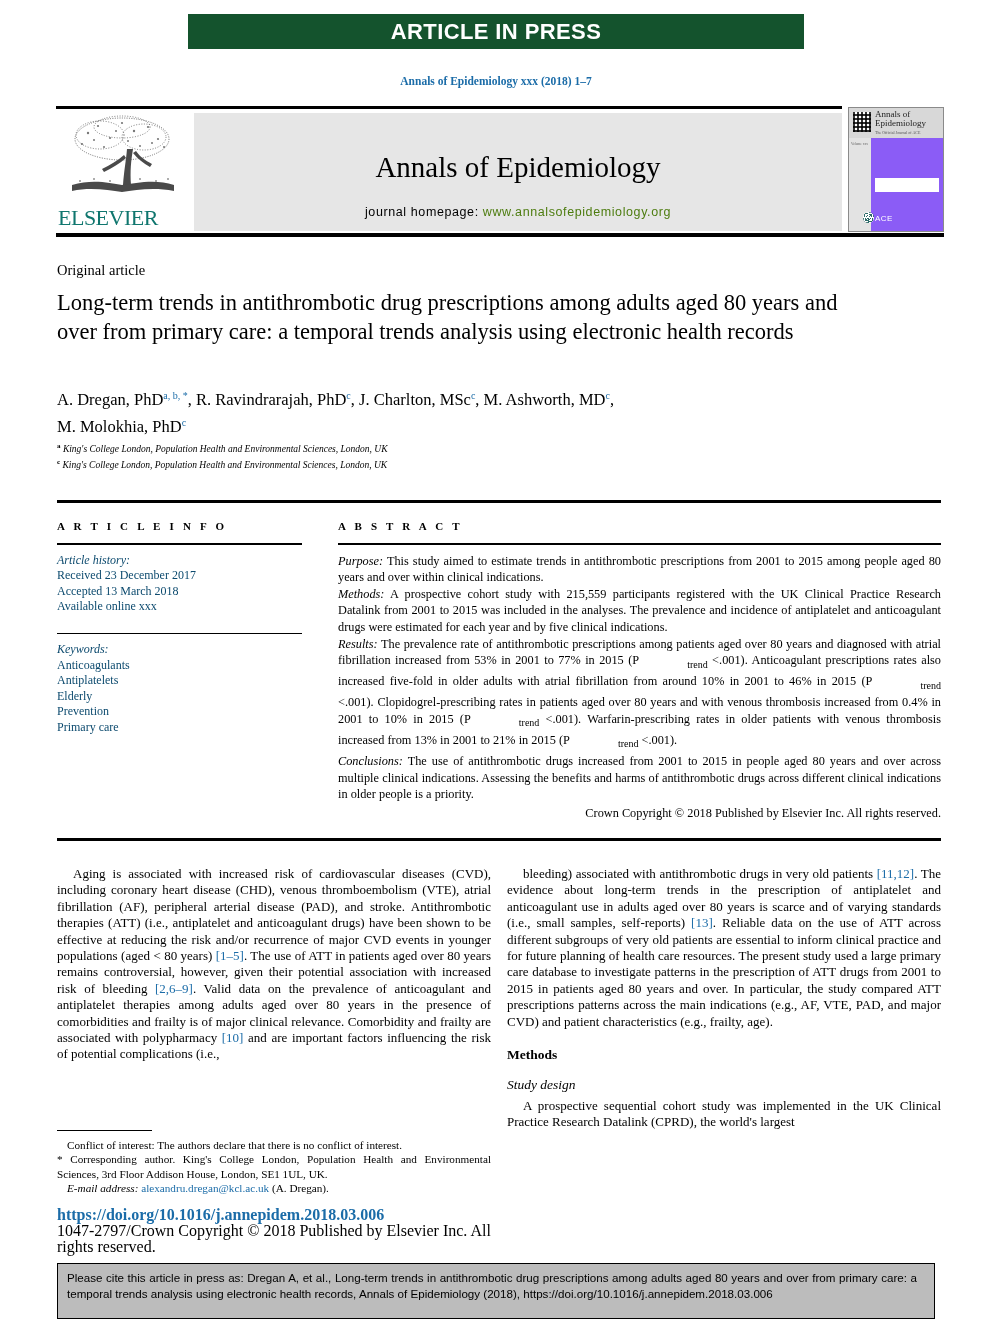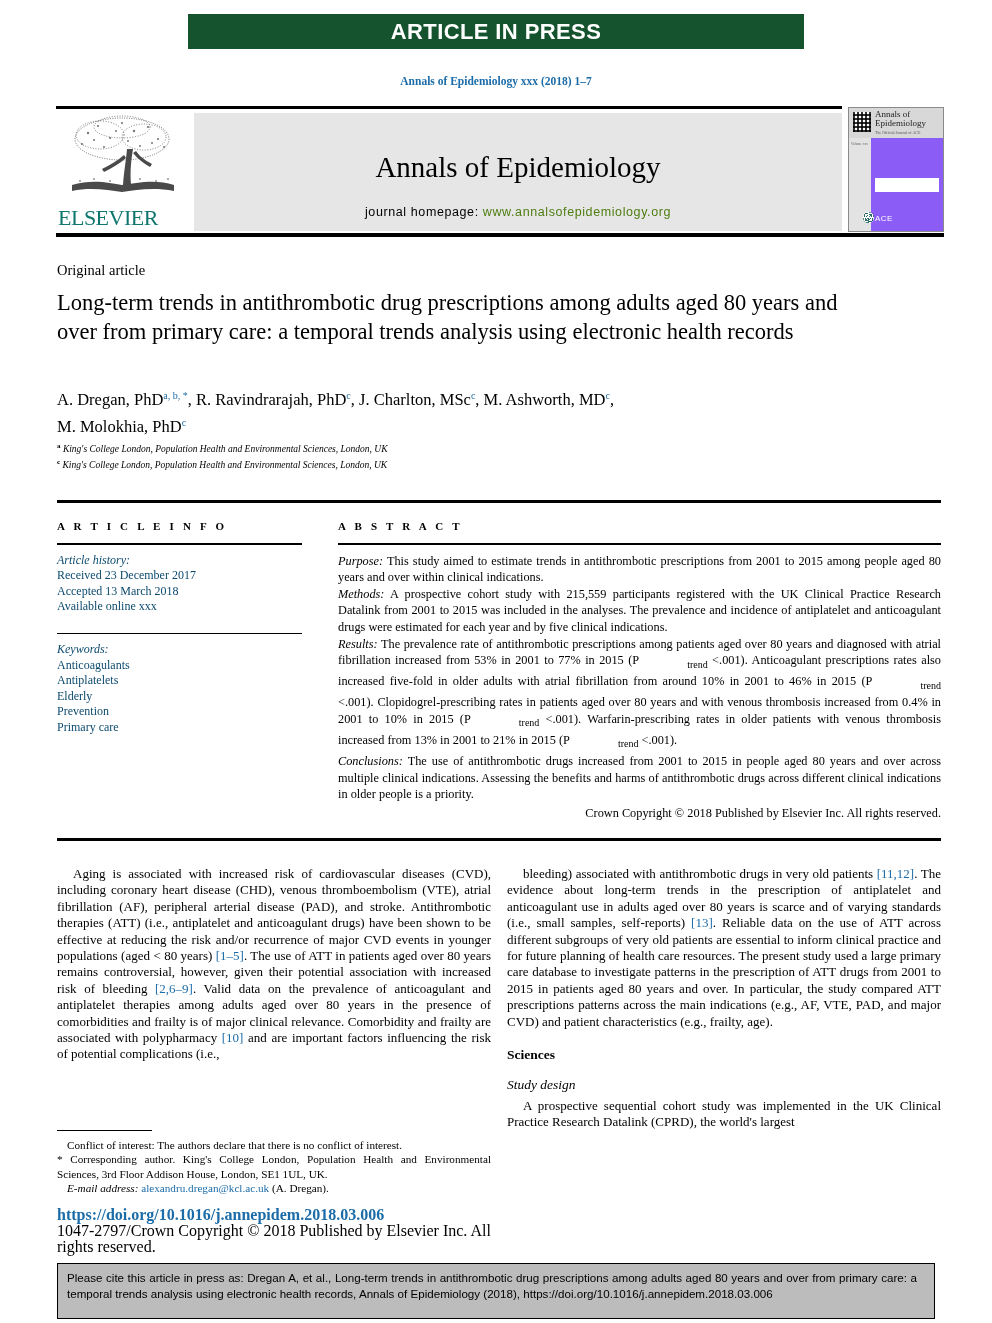--- a/index.html
+++ b/index.html
@@ -522,21 +522,21 @@
     <div class="abs-copy">Crown Copyright © 2018 Published by Elsevier Inc. All rights reserved.</div>
   </div>
 </div>
 
 <div class="body-col left">
   <p><span>Aging is associated with increased risk of cardiovascular diseases (CVD), including coronary heart disease (CHD), venous thromboembolism (VTE), atrial fibrillation (AF), peripheral arterial disease (PAD), and stroke. Antithrombotic therapies (ATT) (i.e., antiplatelet and anticoagulant drugs) have been shown to be effective at reducing the risk and/or recurrence of major CVD events in younger populations (aged &lt; 80 years) </span><span class="ref">[1–5]</span><span>. The use of ATT in patients aged over 80 years remains controversial, however, given their potential association with increased risk of bleeding </span><span class="ref">[2,6–9]</span><span>. Valid data on the prevalence of anticoagulant and antiplatelet therapies among adults aged over 80 years in the presence of comorbidities and frailty is of major clinical relevance. Comorbidity and frailty are associated with polypharmacy </span><span class="ref">[10]</span><span> and are important factors influencing the risk of potential complications (i.e.,</span></p>
 </div>
 
 <div class="body-col right">
   <p><span>bleeding) associated with antithrombotic drugs in very old patients </span><span class="ref">[11,12]</span><span>. The evidence about long-term trends in the prescription of antiplatelet and anticoagulant use in adults aged over 80 years is scarce and of varying standards (i.e., small samples, self-reports) </span><span class="ref">[13]</span><span>. Reliable data on the use of ATT across different subgroups of very old patients are essential to inform clinical practice and for future planning of health care resources. The present study used a large primary care database to investigate patterns in the prescription of ATT drugs from 2001 to 2015 in patients aged 80 years and over. In particular, the study compared ATT prescriptions patterns across the main indications (e.g., AF, VTE, PAD, and major CVD) and patient characteristics (e.g., frailty, age).</span></p>
-  <div class="head2">Sciences</div>
+  <div class="head2">Methods</div>
   <div class="head3">Study design</div>
   <p>A prospective sequential cohort study was implemented in the UK Clinical Practice Research Datalink (CPRD), the world's largest</p>
 </div>
 
 <div class="footnote-rule"></div>
 <div class="footnotes">
   <p class="fn-ind">Conflict of interest: The authors declare that there is no conflict of interest.</p>
   <p><span>*</span><span> Corresponding author. King's College London, Population Health and Environmental Sciences, 3rd Floor Addison House, London, SE1 1UL, UK.</span></p>
   <p class="fn-ind"><span class="it">E-mail address:</span> <span class="mail">alexandru.dregan@kcl.ac.uk</span><span> (A. Dregan).</span></p>
 </div>

